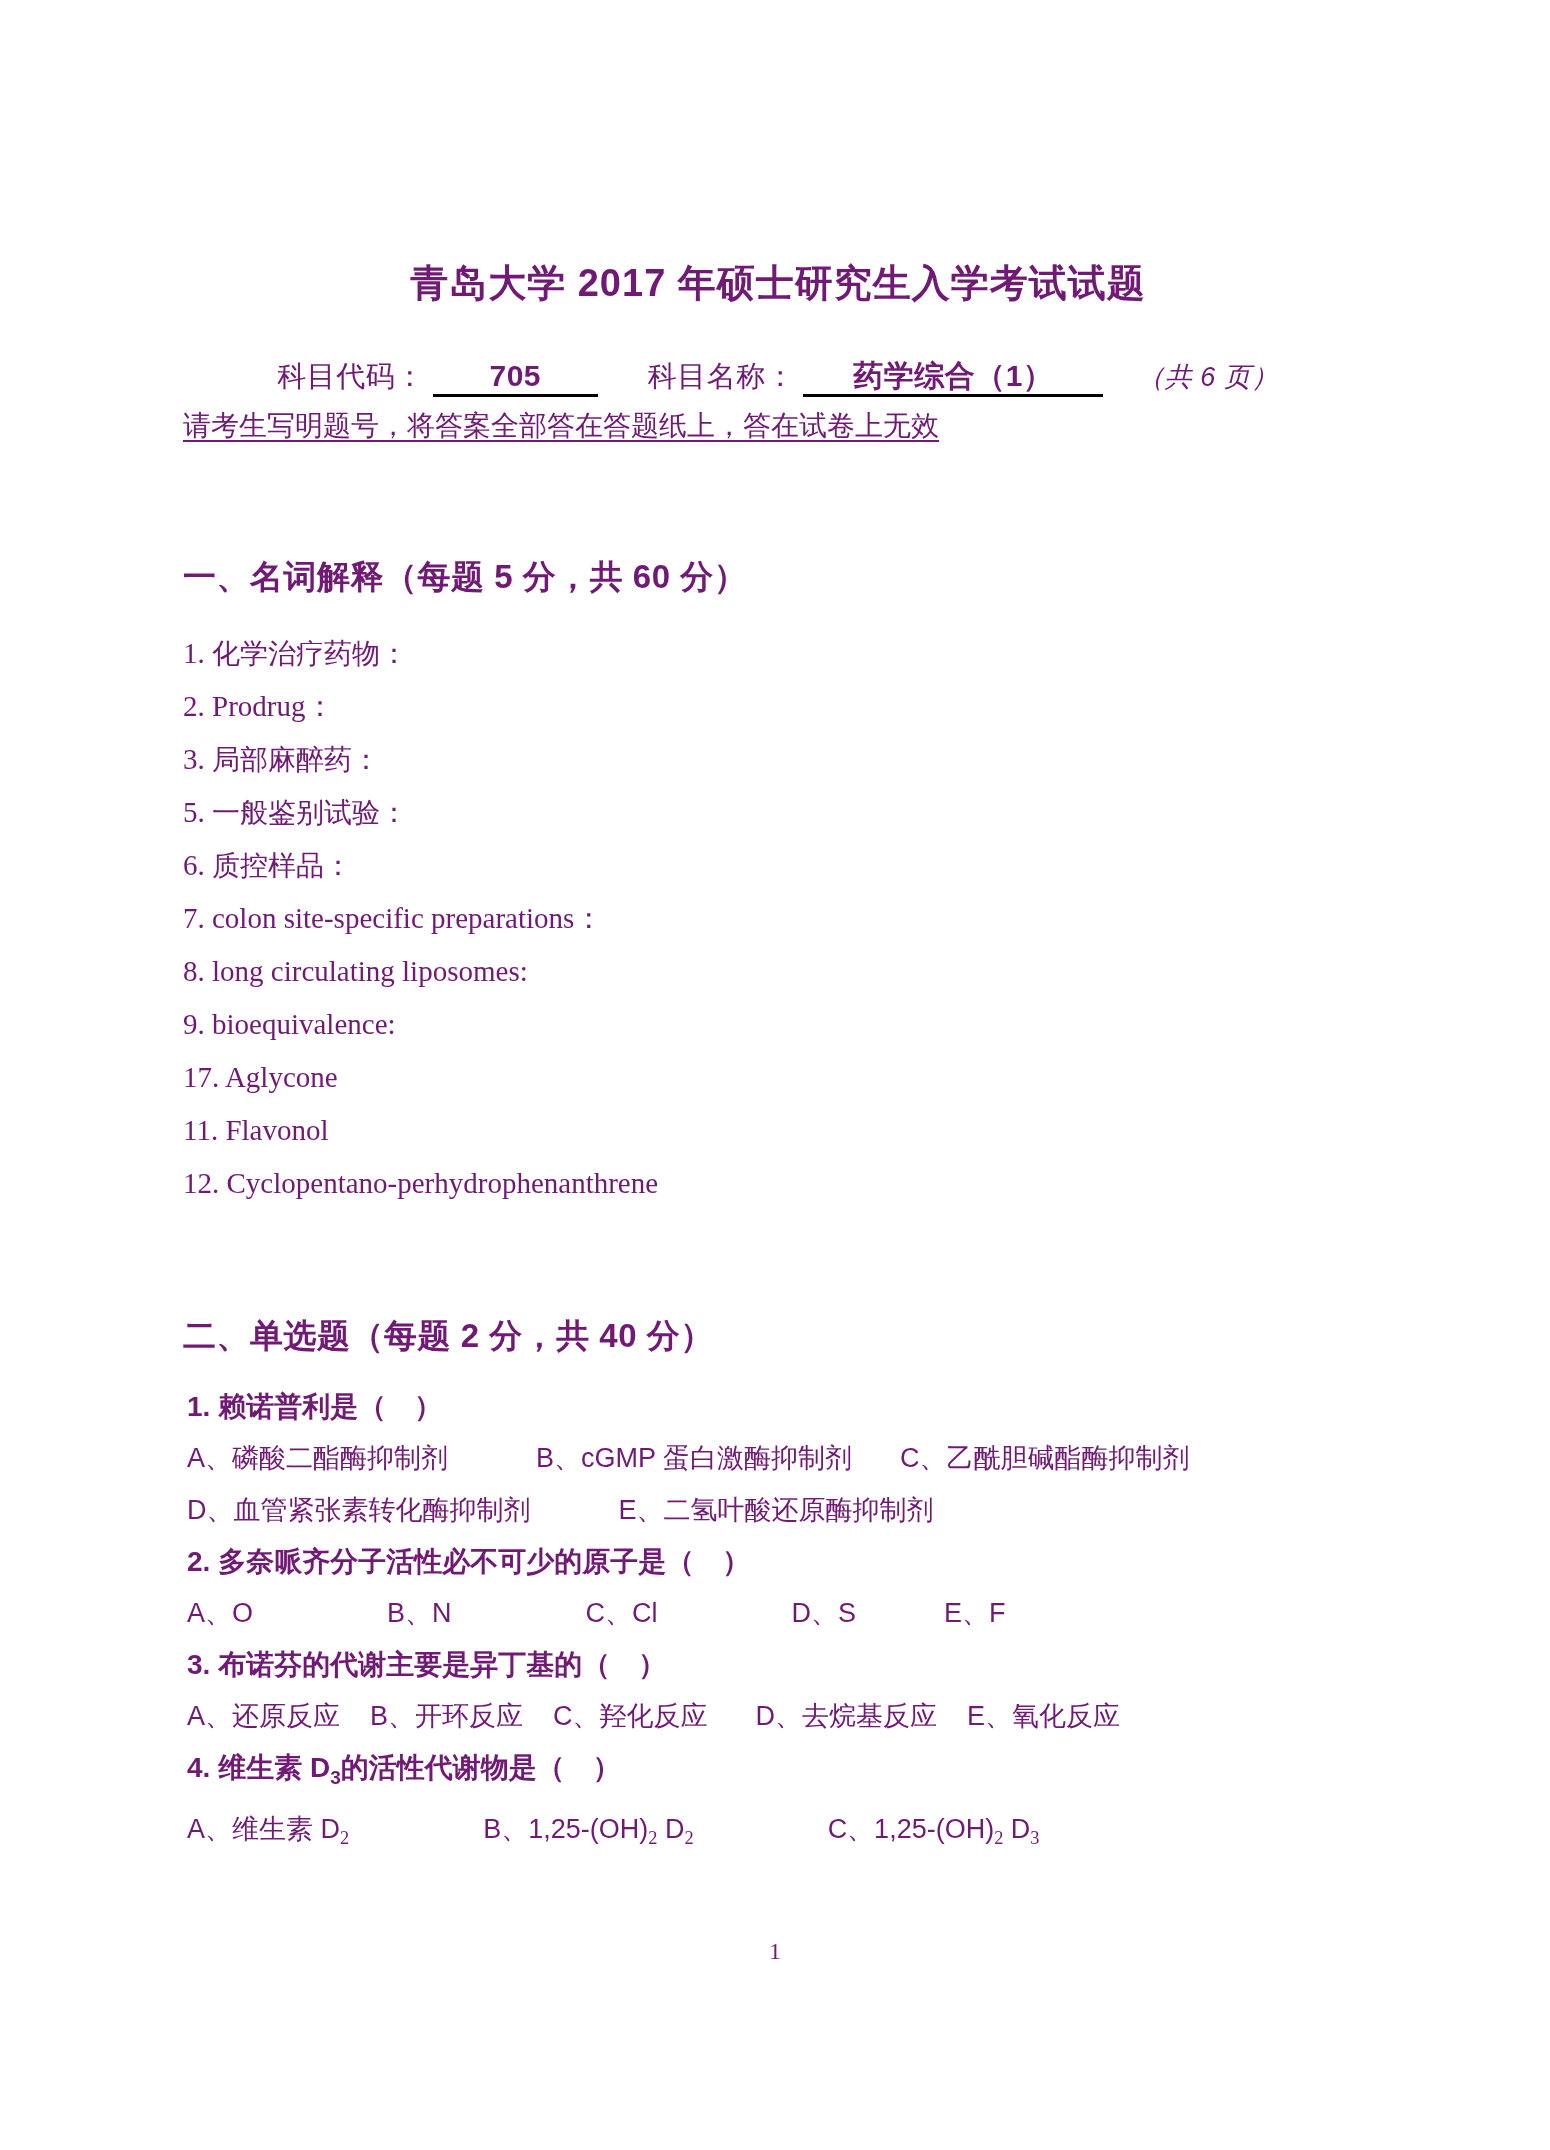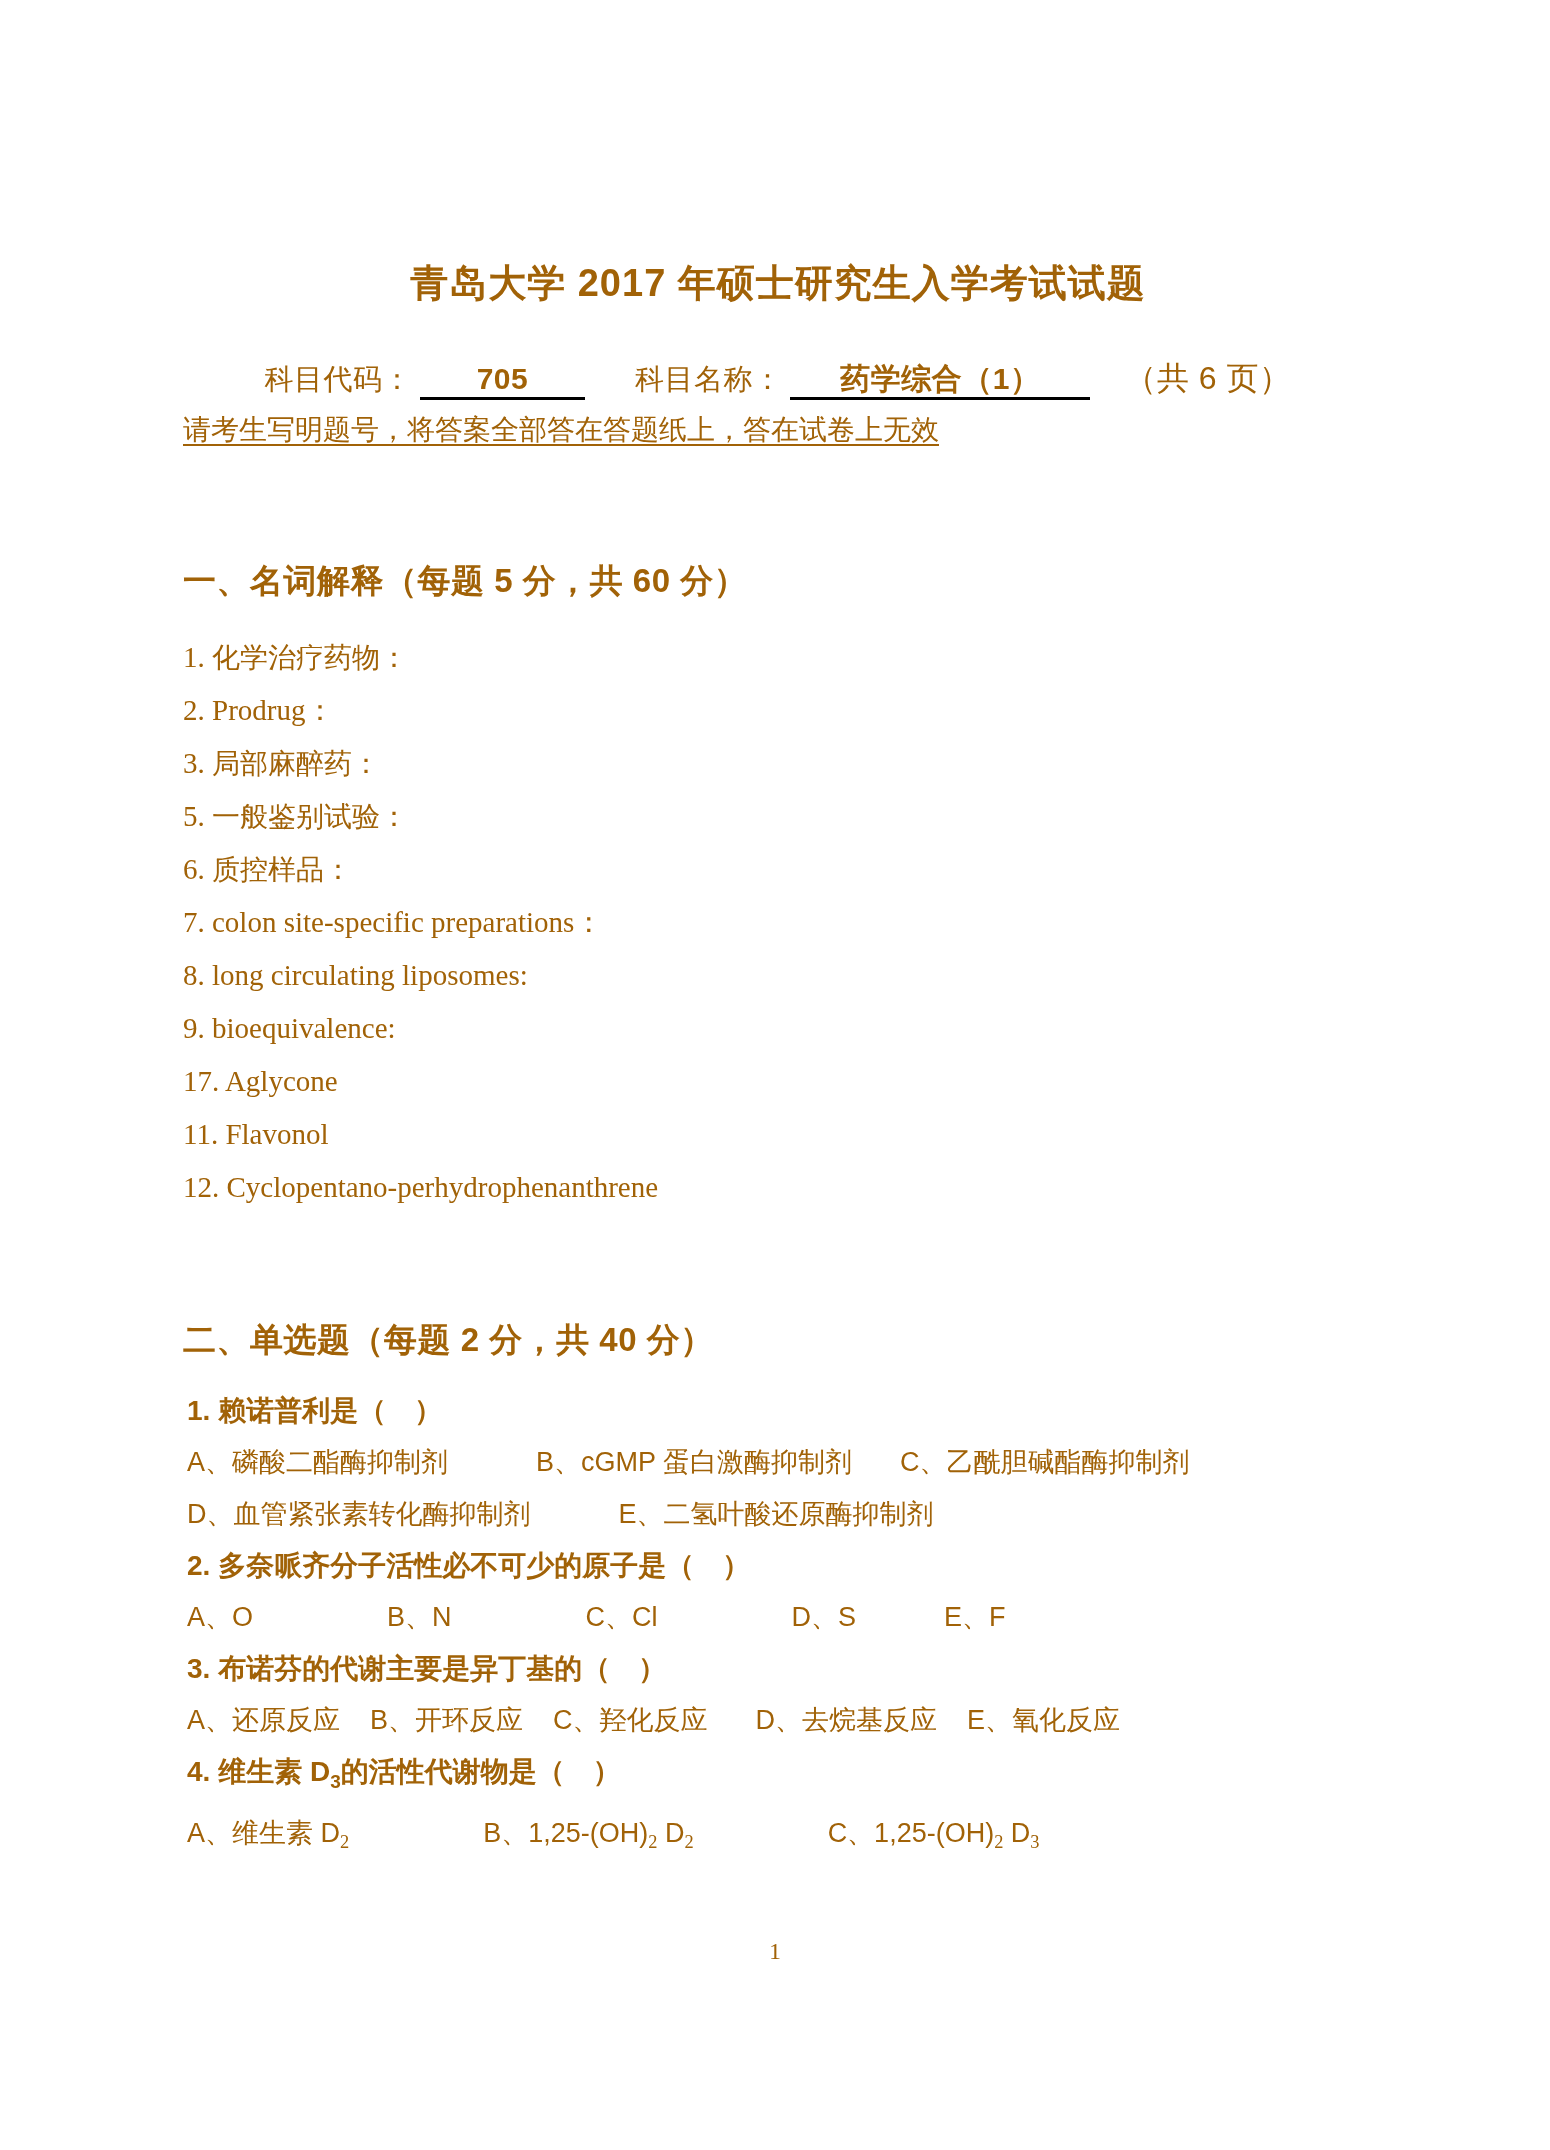--- a/index.html
+++ b/index.html
@@ -6,21 +6,21 @@
     margin: 0;
     padding: 0;
     background: #ffffff;
   }
   .page {
     position: relative;
     width: 1550px;
     height: 2012px;
     background: #ffffff;
     font-family: "Liberation Serif", serif;
-    color: #a16207;
+    color: #701a75;
     overflow: hidden;
     box-sizing: border-box;
   }
   .content {
     position: absolute;
     left: 183px;
     top: 0;
     width: 1190px;
   }
 
@@ -54,22 +54,23 @@
     text-align: center;
     font-family: "Liberation Sans", sans-serif;
     font-weight: bold;
     padding-bottom: 2px;
     line-height: 1.05;
   }
   .fill.code { width: 165px; }
   .fill.name { width: 300px; font-weight: bold; }
   .pages {
     font-family: "Liberation Sans", sans-serif;
-    font-size: 32px;
+    font-size: 27px;
     margin-left: 26px;
+    font-style: italic;
   }
   .instruction {
     margin-top: 10px;
     font-family: "Liberation Sans", sans-serif;
     font-size: 28px;
     text-align: left;
     text-decoration: underline;
     text-underline-offset: 5px;
     white-space: nowrap;
   }

